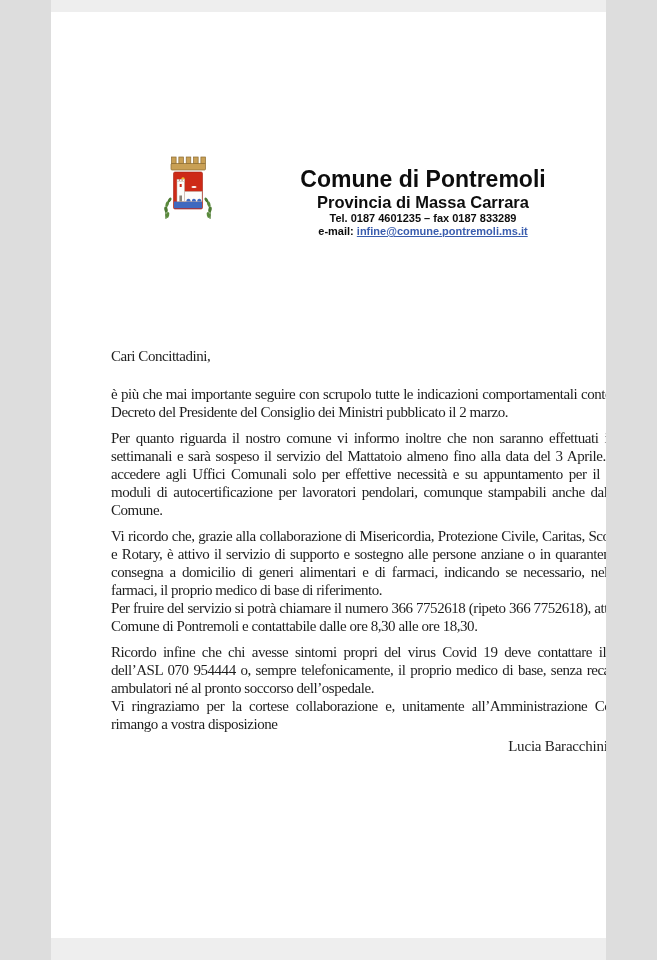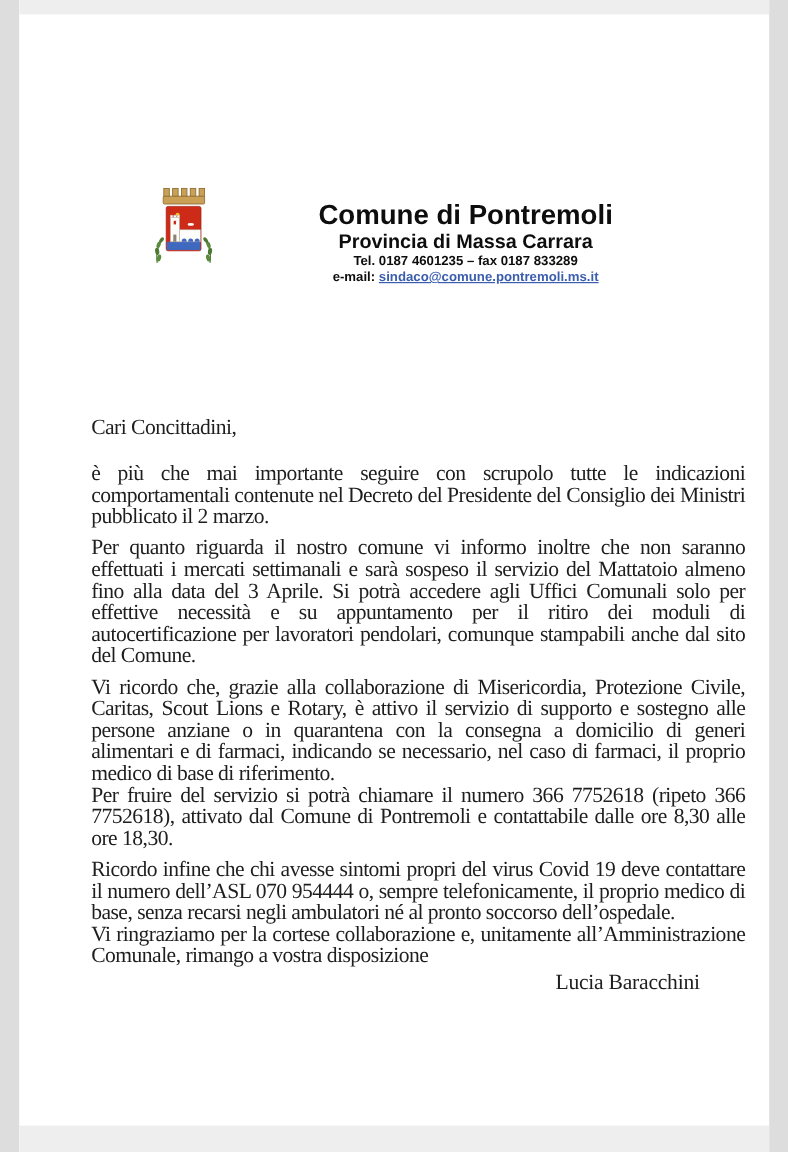--- a/index.html
+++ b/index.html
@@ -1,18 +1,18 @@
 <!DOCTYPE html>
 <html><head>
 <meta charset="utf-8">
 <style>
   * { margin:0; padding:0; box-sizing:border-box; }
   html,body { background:#ddd; }
   .page {
-    position:relative; width:625px; height:960px; margin:0 auto;
+    position:relative; width:555px; height:960px; margin:0 auto;
     background:#ffffff; overflow:hidden;
     font-family:"Liberation Sans", sans-serif;
   }
   .band { position:absolute; left:0; width:657px; background:#eeeeee; }
   .band-top { top:0; height:12px; }
   .band-bottom { bottom:0; height:22px; }
 
   .crest { position:absolute; left:107px; top:153px; width:60px; height:70px; }
 
   .header-text {
@@ -20,21 +20,21 @@
     text-align:center; color:#0d0d0d;
   }
   .title    { font-size:23px; font-weight:bold; line-height:27px; letter-spacing:0; }
   .subtitle { font-size:16.5px; font-weight:bold; line-height:19px; }
   .contact  { font-size:11px; font-weight:bold; line-height:13px; }
   .email-link { color:#3a5dae; text-decoration:underline; font-weight:bold; cursor:pointer; }
 
   .letter-body {
     position:absolute; left:60px; top:347px; width:545px;
     font-family:"Liberation Serif", serif;
-    font-size:18px; line-height:18px; letter-spacing:-0.45px;
+    font-size:15px; line-height:18px; letter-spacing:-0.45px;
     color:#1e1e1e; text-align:justify;
   }
   .salutation { margin-bottom:20px; text-align:left; }
   .para  { margin-bottom:8px; }
   .pline { text-align:justify; }
   .signature {
     margin:-4px 8px 0 auto; width:180px;
     text-align:center; line-height:18px; letter-spacing:-0.2px;
   }
 </style>
@@ -89,21 +89,21 @@
       <ellipse cx="48.4" cy="47" rx="1.5" ry="2.6" fill="#4d7a33" transform="rotate(-35 48.4 47)"></ellipse>
     </g>
   </svg>
 
   <div class="header-text">
     <div class="title">Comune di Pontremoli</div>
     <div class="subtitle">Provincia di Massa Carrara</div>
     <div class="contact">Tel. 0187 4601235 – fax 0187 833289</div>
     <div class="contact">
       <span>e-mail:</span>
-      <span class="email-link">sindaco@comune.pontremoli.ms.it</span>
+      <span class="email-link">infine@comune.pontremoli.ms.it</span>
     </div>
   </div>
 
   <div class="letter-body">
     <div class="salutation">Cari Concittadini,</div>
     <div id="paragraphs">
         <div class="para">
           <div class="pline">è più che mai importante seguire con scrupolo tutte le indicazioni comportamentali contenute nel Decreto del Presidente del Consiglio dei Ministri pubblicato il 2 marzo.</div>
         </div>
         <div class="para">

